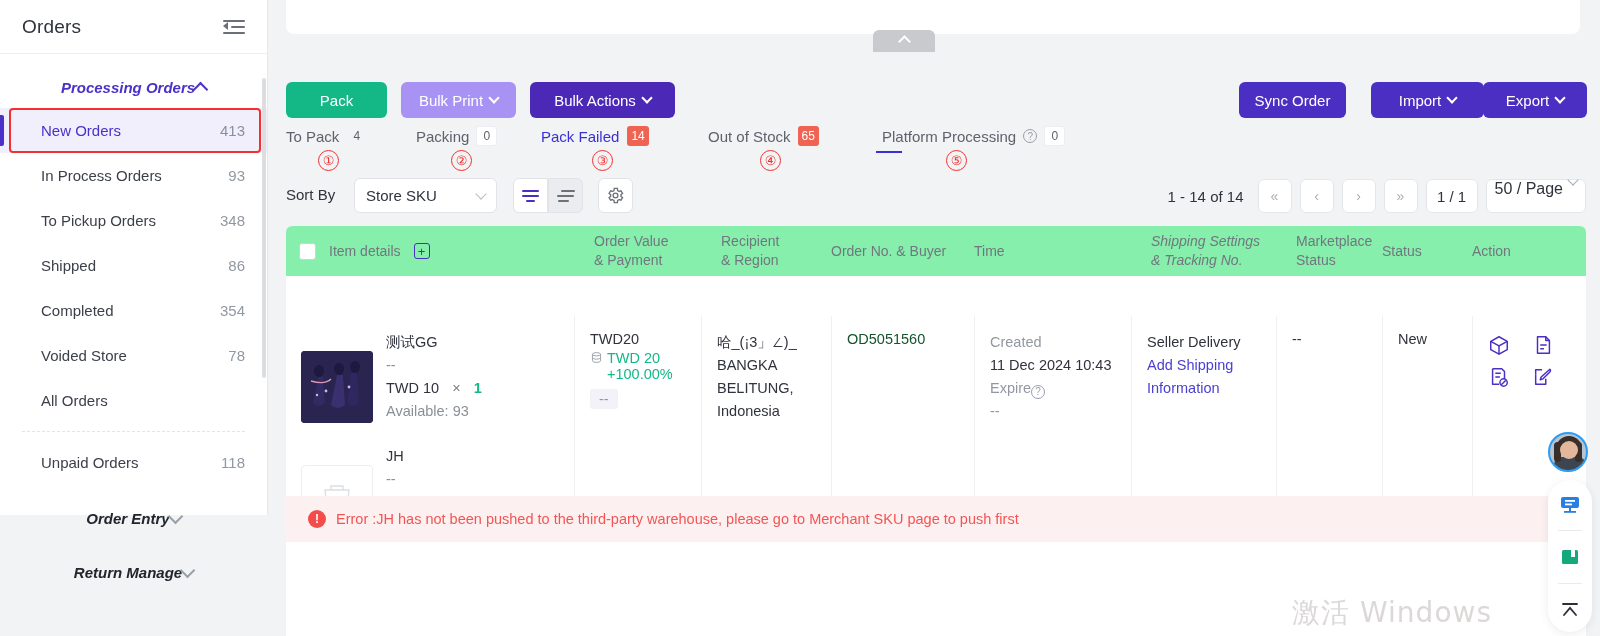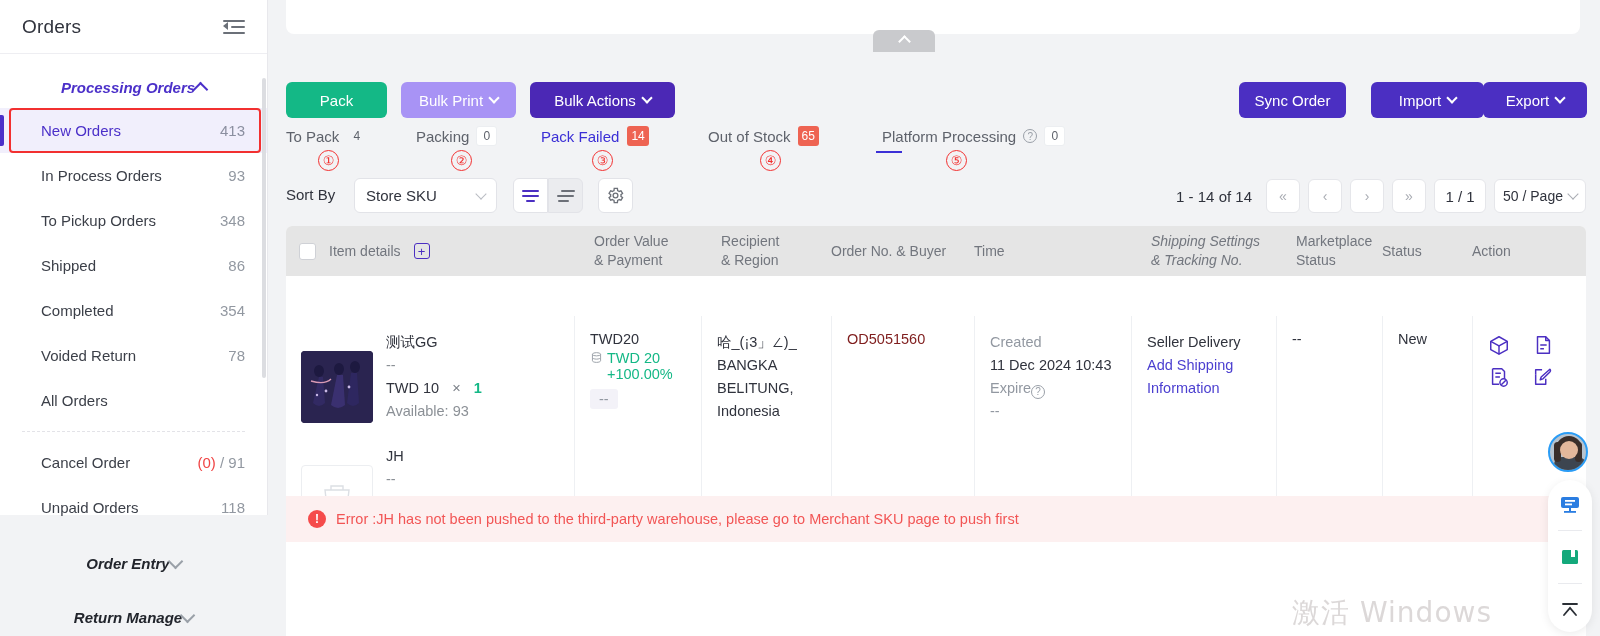--- a/index.html
+++ b/index.html
@@ -156,27 +156,27 @@
   .pg-btn {
     width:34px;height:34px;border:1px solid #e5e6ea;border-radius:6px;background:#fff;
     display:flex;align-items:center;justify-content:center;color:#a9acb3;font-size:14px;cursor:pointer;
   }
   #page-indicator {
     min-width:52px;height:34px;border:1px solid #e5e6ea;border-radius:6px;background:#fff;
     display:flex;align-items:center;justify-content:center;font-size:15px;color:#30333d;
   }
   #page-size {
     min-width:92px;height:34px;border:1px solid #e5e6ea;border-radius:6px;background:#fff;
-    display:flex;align-items:center;gap:6px;justify-content:center;font-size:14px;color:#30333d;cursor:pointer;padding:0 8px;
+    display:flex;gap:6px;justify-content:center;font-size:16px;color:#30333d;cursor:pointer;padding:0 8px;
   }
   #page-size .cv { width:8px;height:8px;border-right:1.6px solid #a9acb3;border-bottom:1.6px solid #a9acb3;transform:rotate(45deg);margin-top:-4px;}
 
   
   #table { position:absolute; left:18px; top:226px; right:14px; bottom:0; background:#fff; border-radius:6px 6px 0 0; overflow:hidden; }
-  #thead { height:50px; background:#e5e5e5; position:relative; }
+  #thead { height:50px; background:#86efac; position:relative; }
   .th { position:absolute; top:0; height:50px; display:flex; align-items:center; font-size:14px; color:#72767e; line-height:1.35; }
   .th.two { align-items:center; }
   .th span.stack { display:block;margin-left:20px; }
   .cbx { width:17px;height:17px;border:1px solid #cfd1d6;border-radius:3px;background:#fff;cursor:pointer; flex:none; }
   .plus-box {
     width:16px;height:16px;border:1.4px solid #4b2fc2;border-radius:3px;color:#4b2fc2;
     display:inline-flex;align-items:center;justify-content:center;font-size:13px;line-height:1;cursor:pointer;
   }
 
   
@@ -206,21 +206,21 @@
   .times { color:#7b8088; margin:0 9px; }
   .avail { color:#8b9096; }
 
   .pct { color:#14b886; }
   .coin {
     display:inline-block; width:13px;height:13px; margin-right:4px; vertical-align:-1px;
   }
   .dash-chip { display:inline-block; background:#f3f2f8; color:#9298a1; padding:2px 9px; border-radius:3px; margin-top:7px;}
 
   .link { color:#4b3fd0; cursor:pointer; }
-  .link-blue { color:#7f1d1d; cursor:pointer; }
+  .link-blue { color:#14532d; cursor:pointer; }
   .grey-lbl { color:#9298a1; }
 
   .act-grid { display:grid; grid-template-columns:34px 34px; grid-gap:10px 10px; margin-top:3px; }
   .act-ico { width:22px;height:22px; color:#4b2fc2; cursor:pointer; }
 
   
   #error-bar {
     position:absolute; left:0; right:0; top:270px; height:46px; background:#fdf0f0;
     display:flex; align-items:center; gap:10px; padding-left:22px; font-size:14.5px; color:#f25555;
   }
@@ -284,37 +284,30 @@
   </div>
   <div class="nav-item">
     <span>Shipped</span>
     <span class="cnt">86</span>
   </div>
   <div class="nav-item">
     <span>Completed</span>
     <span class="cnt">354</span>
   </div>
   <div class="nav-item">
-    <span>Voided Return</span>
+    <span>Voided Store</span>
     <span class="cnt">78</span>
   </div>
   <div class="nav-item">
     <span>All Orders</span>
     <span class="cnt"></span>
   </div>
 
   <div class="nav-sep"></div>
 
-  <div class="nav-item">
-    <span>Cancel Order</span>
-    <span class="cnt">
-      <span class="cancel-zero">(0)</span>
-      <span class="cancel-rest">/ 91</span>
-    </span>
-  </div>
   <div class="nav-item">
     <span>Unpaid Orders</span>
     <span class="cnt">118</span>
   </div>
 
   <div class="nav-group-title plain">
     <span>Order Entry</span>
     <span class="chev down"></span>
   </div>
   <div class="nav-group-title plain">

